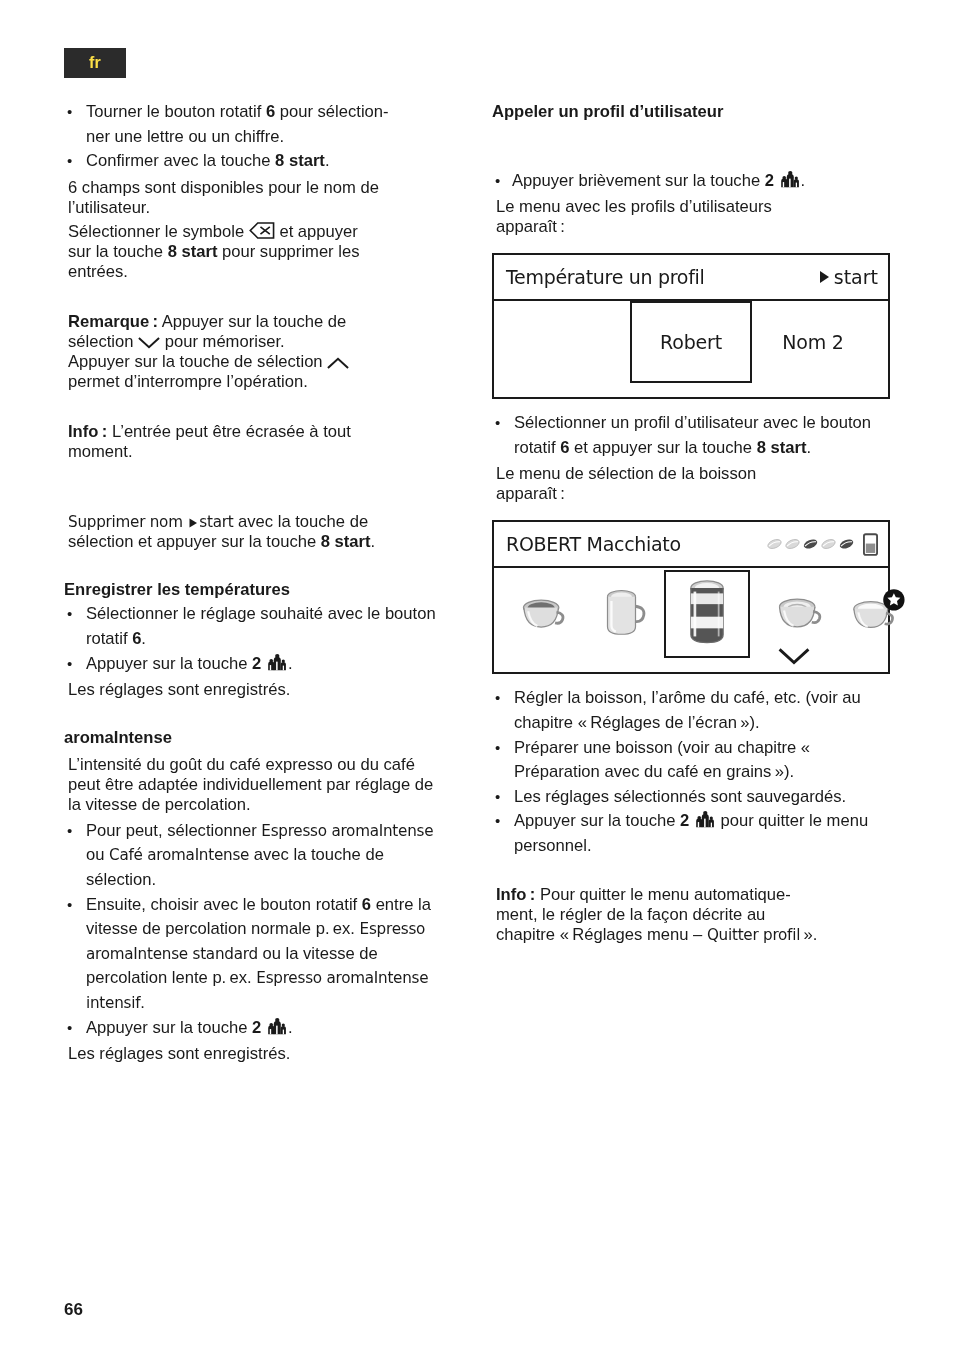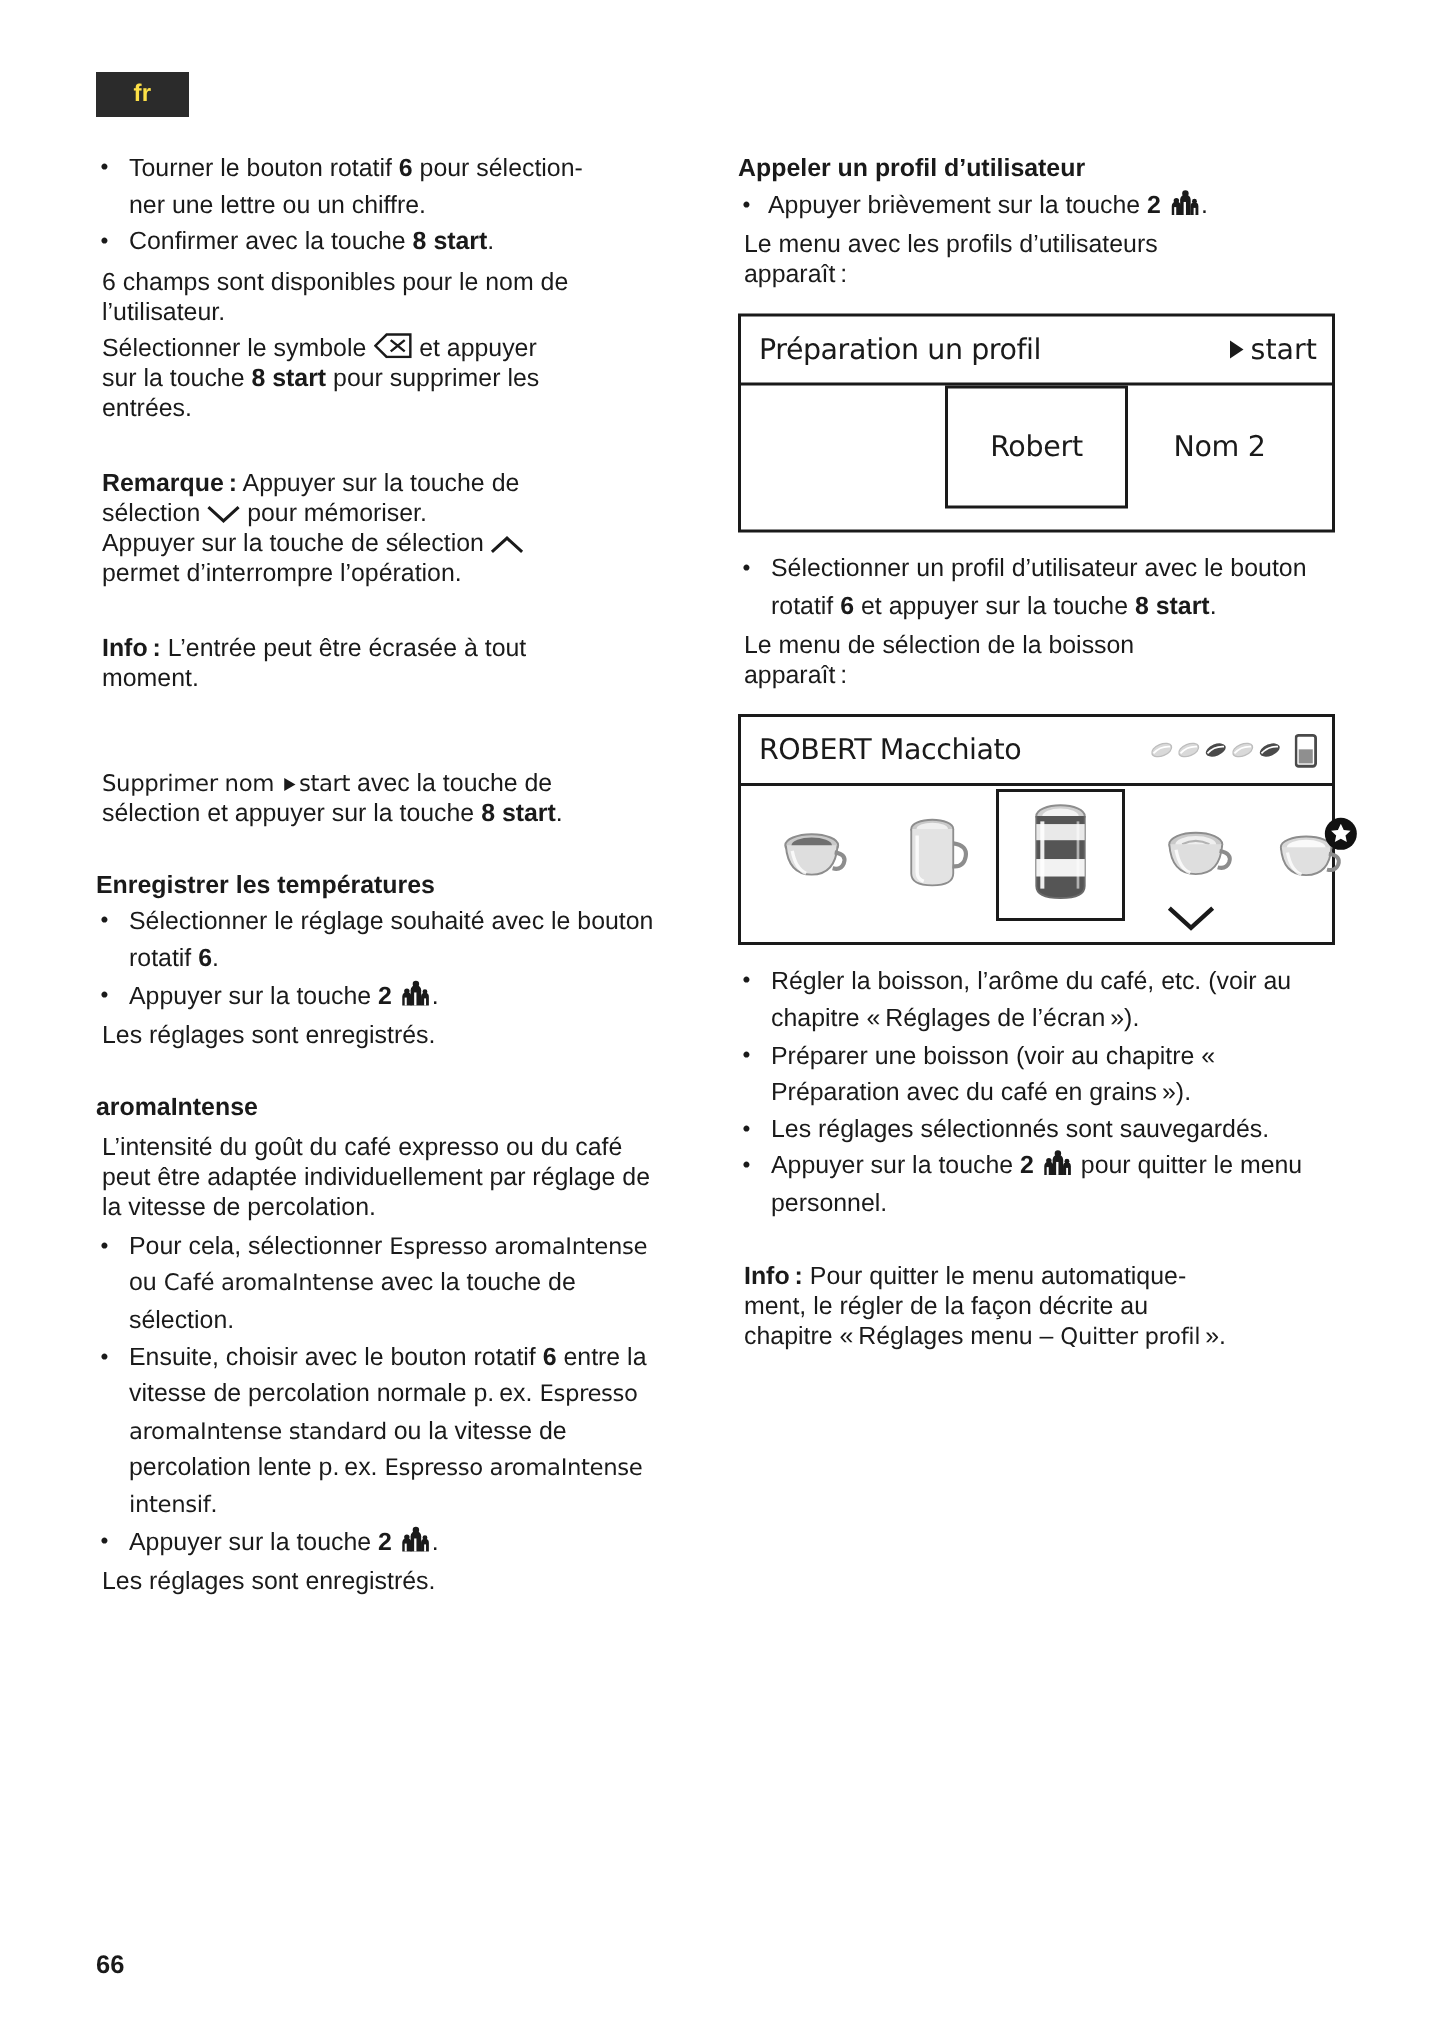--- a/index.html
+++ b/index.html
@@ -60,21 +60,21 @@
     padding-left:22px;
     font-size:16.6px;
     line-height:24.6px;
   }
   ul.bl > li::before{
     content:"\2022";
     position:absolute;
     left:3px;top:0;
     font-size:15px;
   }
-  ul.bl.tight > li{padding-left:20px;}
+  ul.bl.tight > li{padding-left:20px;margin-top:44px;}
 
   b{font-weight:bold;}
 
   
   .ui{
     font-family:"DejaVu Sans", sans-serif;
     font-size:15.2px;
     letter-spacing:-0.25px;
   }
 
@@ -336,21 +336,21 @@
             </svg></span><span>.</span></li>
     </ul>
     <p class="blk">Les réglages sont enregistrés.</p>
 
     <div class="gap"></div>
 
     <h3 class="head">aromaIntense</h3>
     <p class="blk">L’intensité du goût du café expresso ou du café peut être adaptée individuellement par réglage de la vitesse de percolation.</p>
 
     <ul class="bl">
-      <li><span>Pour cela, sélectionner</span>
+      <li><span>Pour peut, sélectionner</span>
         <span class="ui">Espresso aromaIntense</span>
         <span>ou</span>
         <span class="ui">Café aromaIntense</span>
         <span>avec la touche de sélection.</span></li>
       <li><span>Ensuite, choisir avec le bouton rotatif <b>6</b> entre la vitesse de percolation normale p. ex.</span>
         <span class="ui">Espresso aromaIntense standard</span>
         <span>ou la vitesse de percolation lente p. ex.</span>
         <span class="ui">Espresso aromaIntense intensif</span><span>.</span></li>
       <li><span>Appuyer sur la touche <b>2</b></span>
         <span class="gl"><svg width="22" height="18">
@@ -369,21 +369,21 @@
         <span class="gl"><svg width="22" height="18">
               <use href="#ico-person"></use>
             </svg></span><span>.</span></li>
     </ul>
     <p class="blk">Le menu avec les profils d’utilisateurs<br>apparaît :</p>
 
     <div class="gap-sm"></div>
 
     <div class="display">
       <div class="disp-head">
-        <span class="disp-title">Préparation un profil</span>
+        <span class="disp-title">Température un profil</span>
         <span class="disp-start">
           <span class="tri"></span>
           <span>start</span>
         </span>
       </div>
       <div class="disp-body-profiles">
         <div class="prof-sel">
           <span class="prof-label">Robert</span>
         </div>
         <div class="prof-2">

